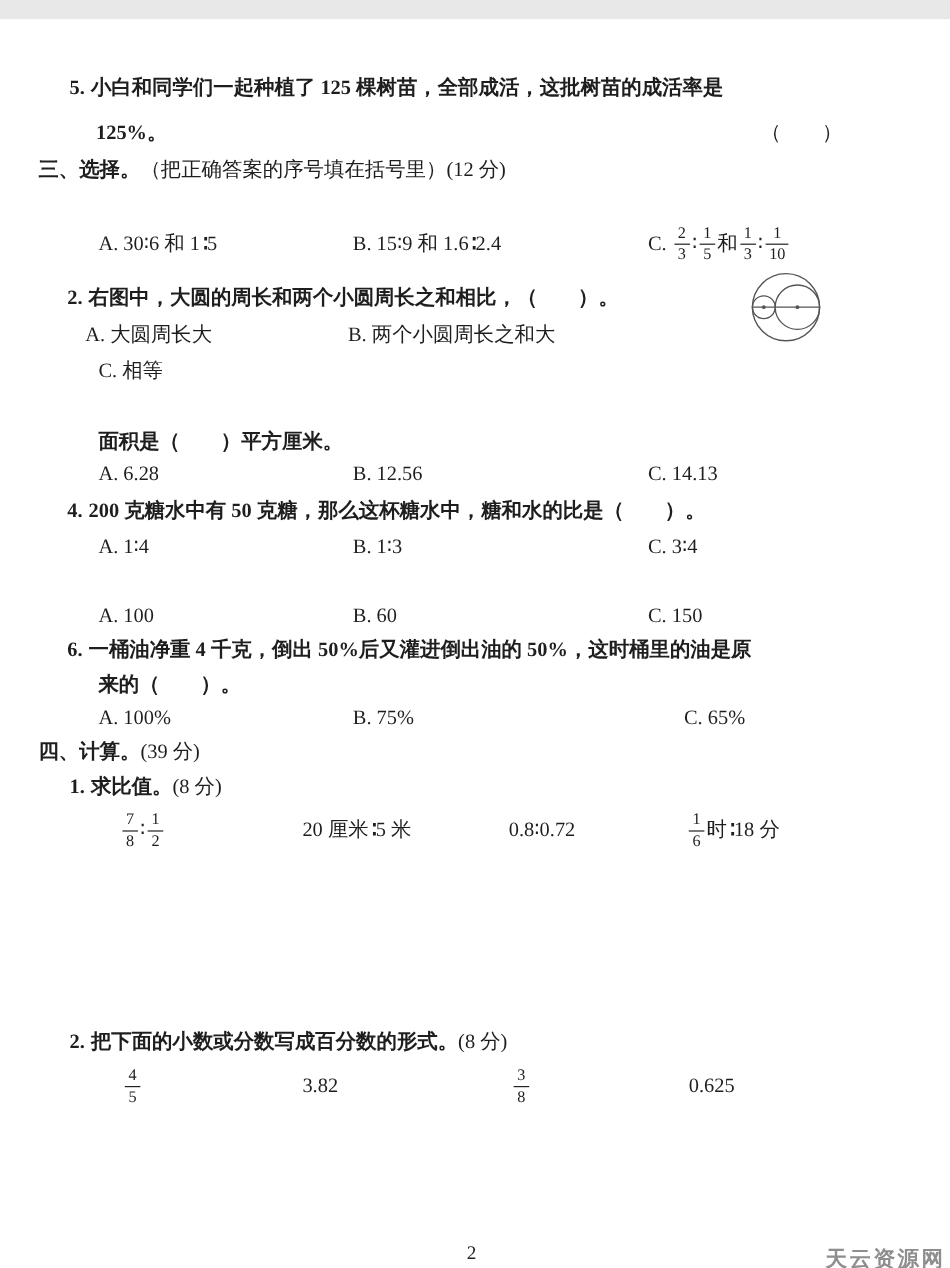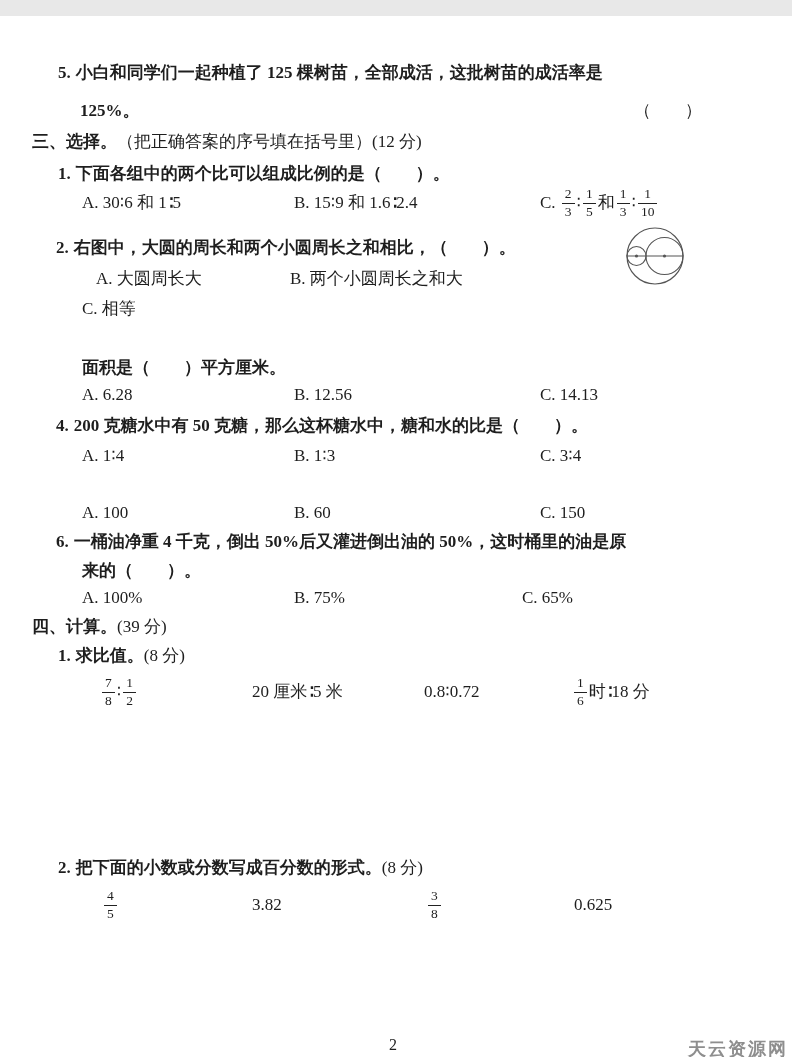--- a/index.html
+++ b/index.html
@@ -32,32 +32,31 @@
 <body>
 
 <div class="sheet">
 
   <div class="ln b" style="left:58px;top:46px"><span class="qnum">5.</span><span>小白和同学们一起种植了 125 棵树苗，全部成活，这批树苗的成活率是</span></div>
   <div class="ln b" style="left:80px;top:84px">125%。</div>
   <div class="ln" style="left:634px;top:84px">（　　）</div>
 
   <div class="ln" style="left:32px;top:115px"><span class="b">三、选择。</span><span class="note">（把正确答案的序号填在括号里）</span><span class="note">(12 分)</span></div>
 
-  <div class="ln b" style="left:58px;top:147px"><span class="qnum">1.</span><span>下面各组中的两个比可以组成比例的是（　　）。</span></div>
   <div class="optrow vrow" style="top:165px;height:44px">
     <span class="opt" style="left:82px">A. 30∶6 和 1∶5</span>
     <span class="opt" style="left:294px">B. 15∶9 和 1.6∶2.4</span>
     <span class="opt" style="left:540px"><span>C.</span>
       <span class="frac"><span class="fn">2</span><span class="fd">3</span></span><span>∶</span><span class="frac"><span class="fn">1</span><span class="fd">5</span></span><span>和</span><span class="frac"><span class="fn">1</span><span class="fd">3</span></span><span>∶</span><span class="frac"><span class="fn">1</span><span class="fd">10</span></span>
     </span>
   </div>
 
   <div class="ln b" style="left:56px;top:221px"><span class="qnum">2.</span><span>右图中，大圆的周长和两个小圆周长之和相比，（　　）。</span></div>
   <div class="optrow" style="top:251px">
-    <span class="opt" style="left:96px">A. 大圆周长大</span>
+    <span class="opt" style="left:71px">A. 大圆周长大</span>
     <span class="opt" style="left:290px">B. 两个小圆周长之和大</span>
   </div>
   <div class="optrow" style="top:281px">
     <span class="opt" style="left:82px">C. 相等</span>
   </div>
 
   <svg class="circfig" style="left:622px;top:208px" width="66" height="66" viewBox="0 0 66 66">
     <circle cx="33" cy="32" r="28" fill="none" stroke="#555" stroke-width="1.2"></circle>
     <circle cx="14.5" cy="32" r="9.5" fill="none" stroke="#555" stroke-width="1.1"></circle>
     <circle cx="42.5" cy="32" r="18.5" fill="none" stroke="#555" stroke-width="1.1"></circle>
@@ -84,21 +83,21 @@
     <span class="opt" style="left:82px">A. 100</span>
     <span class="opt" style="left:294px">B. 60</span>
     <span class="opt" style="left:540px">C. 150</span>
   </div>
 
   <div class="ln b" style="left:56px;top:515px"><span class="qnum">6.</span><span>一桶油净重 4 千克，倒出 50%后又灌进倒出油的 50%，这时桶里的油是原</span></div>
   <div class="ln b" style="left:82px;top:544px">来的（　　）。</div>
   <div class="optrow" style="top:572px">
     <span class="opt" style="left:82px">A. 100%</span>
     <span class="opt" style="left:294px">B. 75%</span>
-    <span class="opt" style="left:522px">C. 65%</span>
+    <span class="opt" style="left:570px">C. 65%</span>
   </div>
 
   <div class="ln" style="left:32px;top:600px"><span class="b">四、计算。</span><span class="note">(39 分)</span></div>
 
   <div class="ln" style="left:58px;top:629px"><span class="qnum">1.</span><span class="b">求比值。</span><span class="note">(8 分)</span></div>
   <div class="optrow vrow" style="top:653px;height:46px">
     <span class="opt" style="left:100px;line-height:46px"><span class="frac"><span class="fn">7</span><span class="fd">8</span></span><span>∶</span><span class="frac"><span class="fn">1</span><span class="fd">2</span></span></span>
     <span class="opt" style="left:252px;line-height:46px">20 厘米∶5 米</span>
     <span class="opt" style="left:424px;line-height:46px">0.8∶0.72</span>
     <span class="opt" style="left:572px;line-height:46px"><span class="frac"><span class="fn">1</span><span class="fd">6</span></span><span>时∶18 分</span></span>

